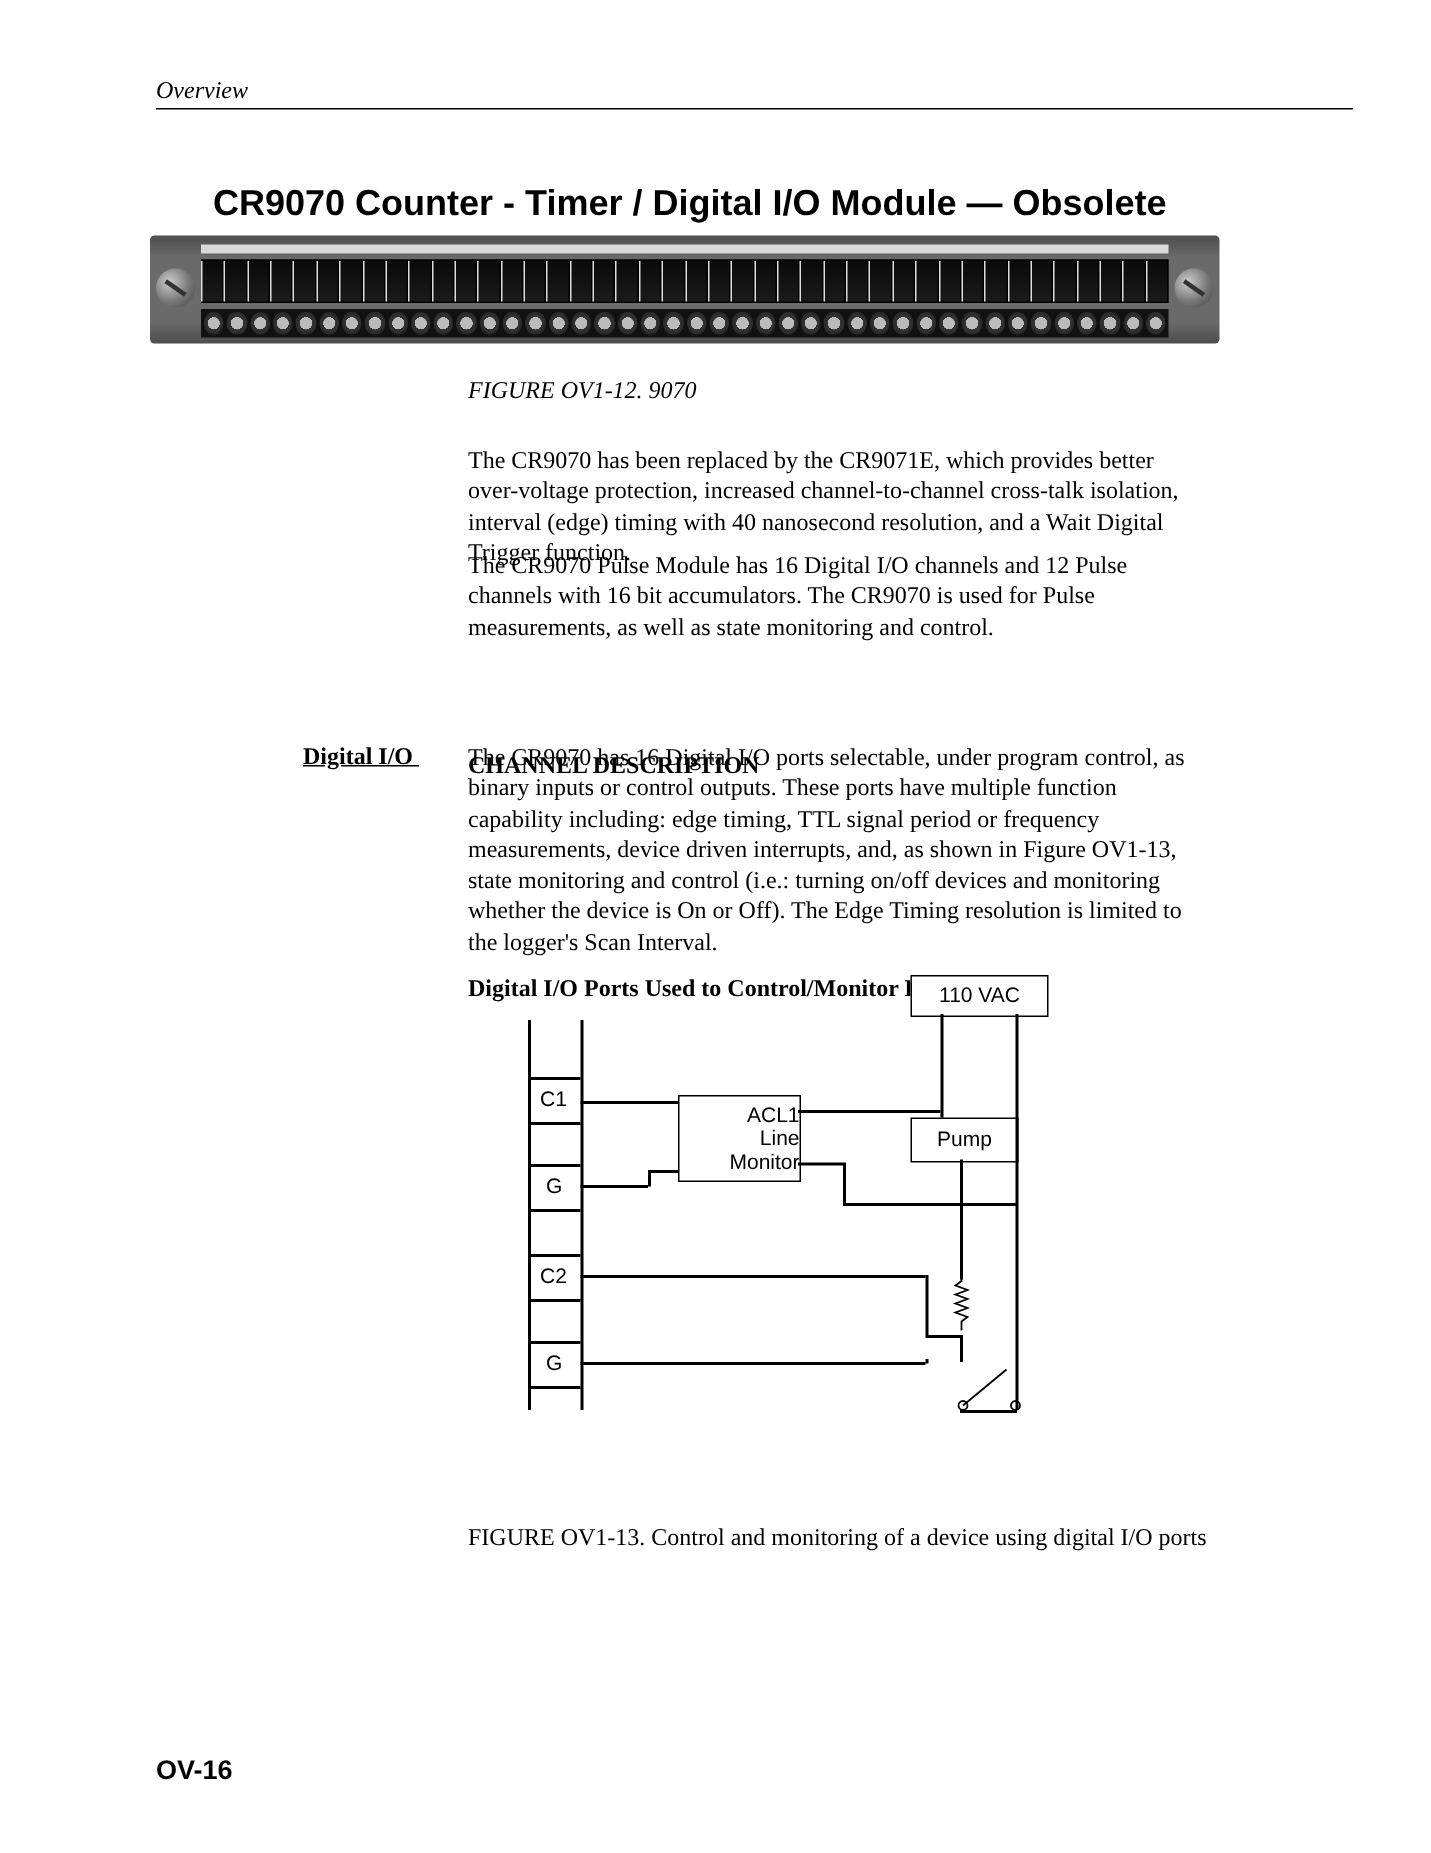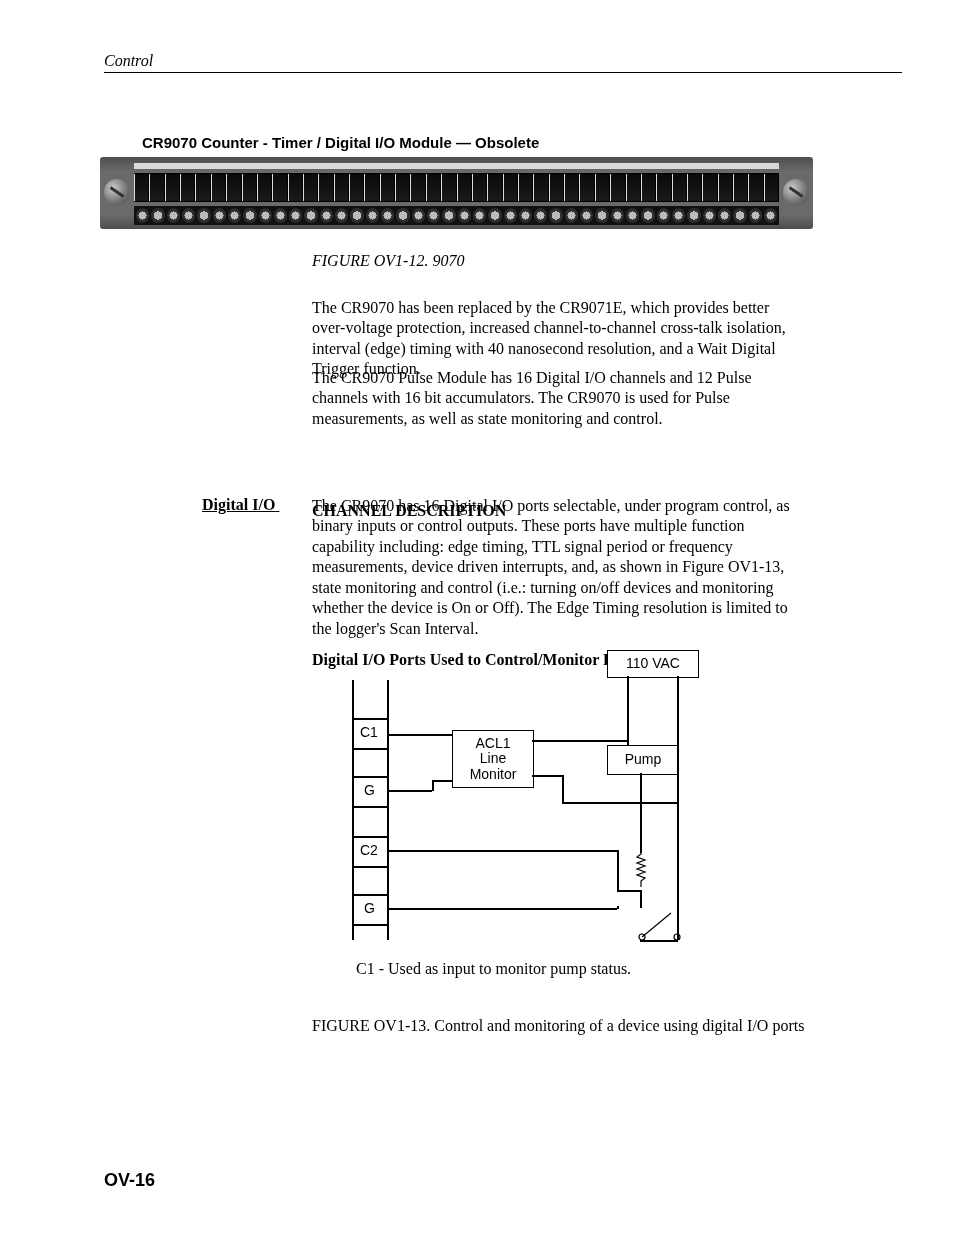--- a/index.html
+++ b/index.html
@@ -24,25 +24,25 @@
     font-size: 16px;
     margin-bottom: 2px;
   }
   .header-rule {
     border: none;
     border-top: 1.5px solid #000;
     margin: 0;
   }
   .section-title {
     position: absolute;
-    top: 134px;
+    top: 122px;
     left: 142px;
     font-family: Arial, Helvetica, sans-serif;
     font-weight: bold;
-    font-size: 15px;
+    font-size: 24px;
   }
   
   .module {
     position: absolute;
     top: 157px;
     left: 100px;
     width: 713px;
     height: 72px;
     background: linear-gradient(#4d4d4d,#6a6a6a 20%,#6a6a6a 80%,#4d4d4d);
     border-radius: 3px;
@@ -186,21 +186,21 @@
     left: 104px;
     font-family: Arial, sans-serif;
     font-weight: bold;
     font-size: 18px;
   }
 </style>
 </head>
 <body>
 
 <div class="header">
-  <div class="header-title">Control</div>
+  <div class="header-title">Overview</div>
   <hr class="header-rule">
 </div>
 
 <div class="section-title">CR9070 Counter - Timer / Digital I/O Module — Obsolete</div>
 
 <div class="module">
   <div class="knob left"></div>
   <div class="knob right"></div>
   <div class="top-strip"></div>
   <div class="pin-row">
@@ -318,21 +318,21 @@
   <div class="lbl" style="left:12px; top:132px;">G</div>
   <div class="line" style="left:0; top:156px; width:35px; height:1.5px;"></div>
 
   <div class="line" style="left:0; top:186px; width:35px; height:1.5px;"></div>
   <div class="lbl" style="left:8px; top:192px;text-align:right;">C2</div>
   <div class="line" style="left:0; top:216px; width:35px; height:1.5px;"></div>
   <div class="line" style="left:0; top:244px; width:35px; height:1.5px;"></div>
   <div class="lbl" style="left:12px; top:250px;">G</div>
   <div class="line" style="left:0; top:274px; width:35px; height:1.5px;"></div>
 
-  <div class="box" style="left:100px; top:80px; width:80px; height:56px;">
+  <div class="box" style="left:100px; top:80px; width:80px; height:56px;align-items:flex-end;">
     <span>ACL1</span>
     <span>Line</span>
     <span>Monitor</span>
   </div>
 
   <div class="line" style="left:35px; top:84px; width:65px; height:1.5px;"></div>
   <div class="line" style="left:35px; top:140px; width:45px; height:1.5px;"></div>
   <div class="line" style="left:80px; top:130px; width:1.5px; height:11px;"></div>
   <div class="line" style="left:80px; top:130px; width:20px; height:1.5px;"></div>
 
@@ -370,18 +370,17 @@
 
   <div class="line" style="left:35px; top:200px; width:230px; height:1.5px;"></div>
   <div class="line" style="left:265px; top:200px; width:1.5px; height:40px;"></div>
   <div class="line" style="left:265px; top:240px; width:24px; height:1.5px;"></div>
 
   <div class="line" style="left:35px; top:258px; width:230px; height:1.5px;"></div>
   <div class="line" style="left:265px; top:256px; width:1.5px; height:3px;"></div>
 </div>
 
 <div class="caption-list">
-  <div>C1 -  Used as input to monitor pump status.</div>
 </div>
 
 <div class="fig-caption-2">FIGURE OV1-13.  Control and monitoring of a device using digital I/O ports</div>
 
 <div class="page-num">OV-16</div>
 
 </body></html>

